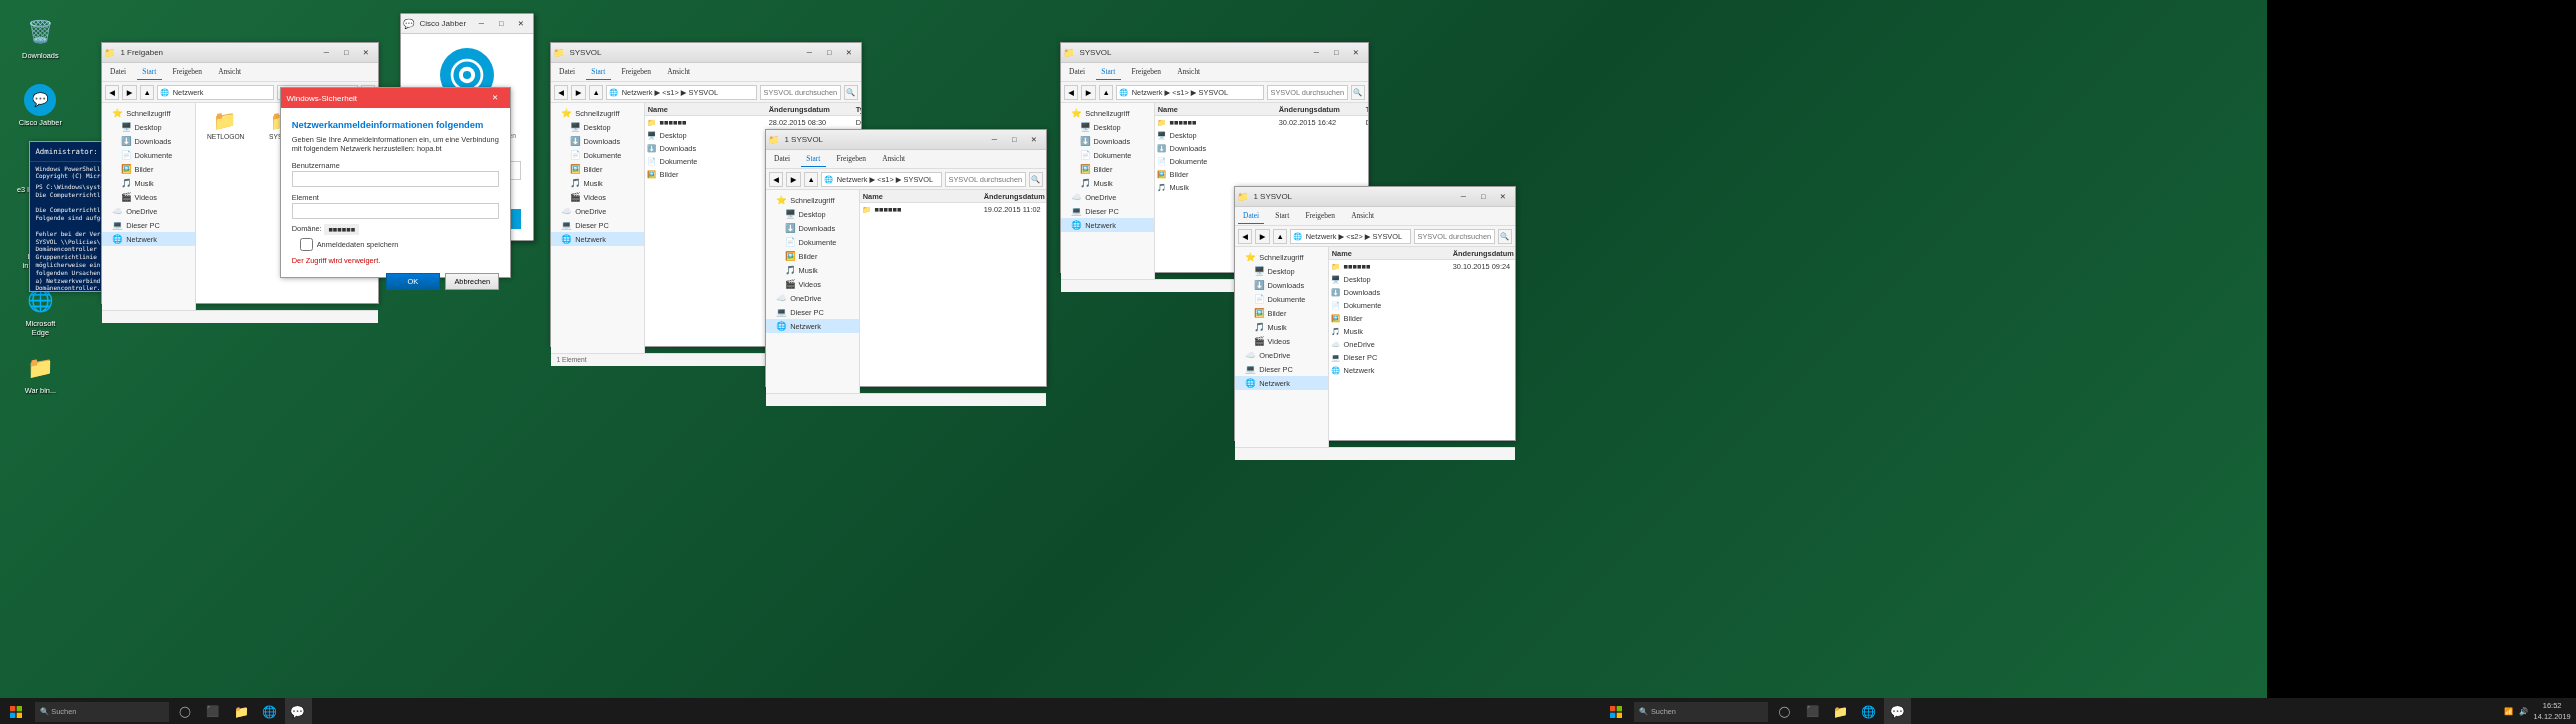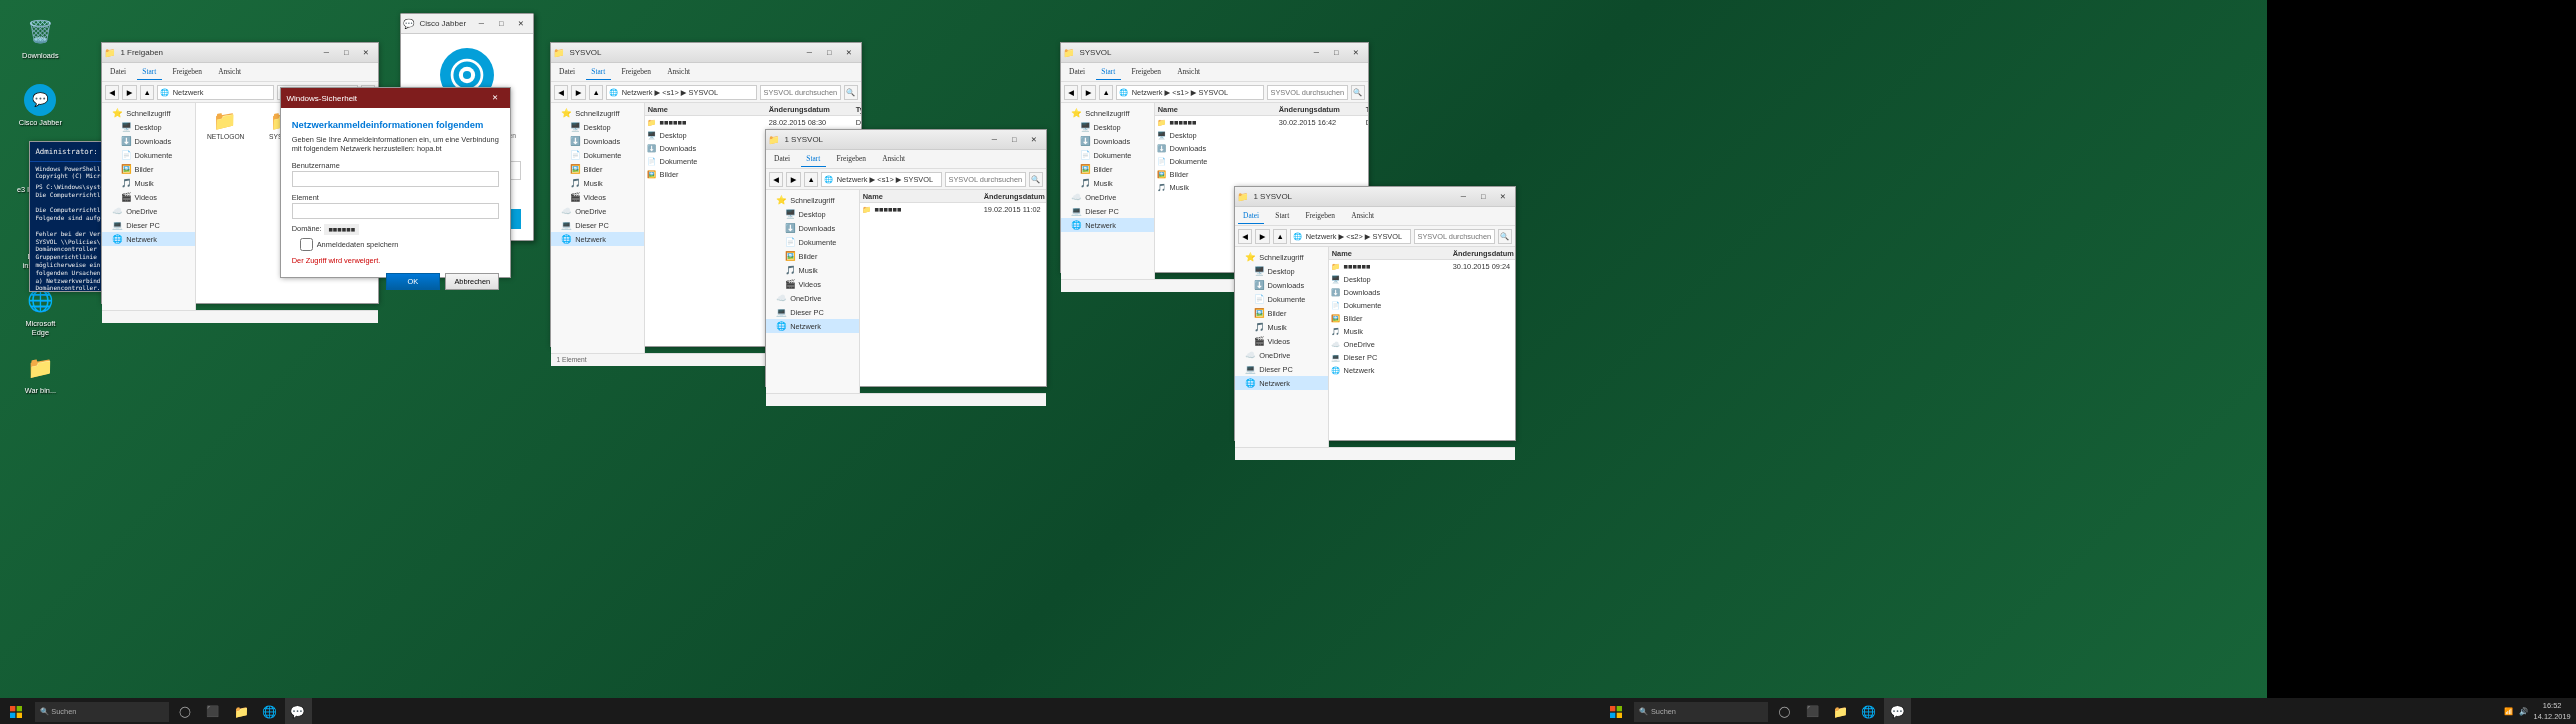--- a/index.html
+++ b/index.html
@@ -357,21 +357,21 @@
       align-items: center;
       gap: 8px;
     }
 
     
     .dialog-window {
       background: white;
     }
 
     .dialog-titlebar {
-      background: #7f1d1d;
+      background: #ef4444;
       height: 20px;
       display: flex;
       align-items: center;
       padding: 0 5.4px;
       color: white;
       font-size: 8px;
     }
 
     .dialog-body {
       padding: 10.7px;

